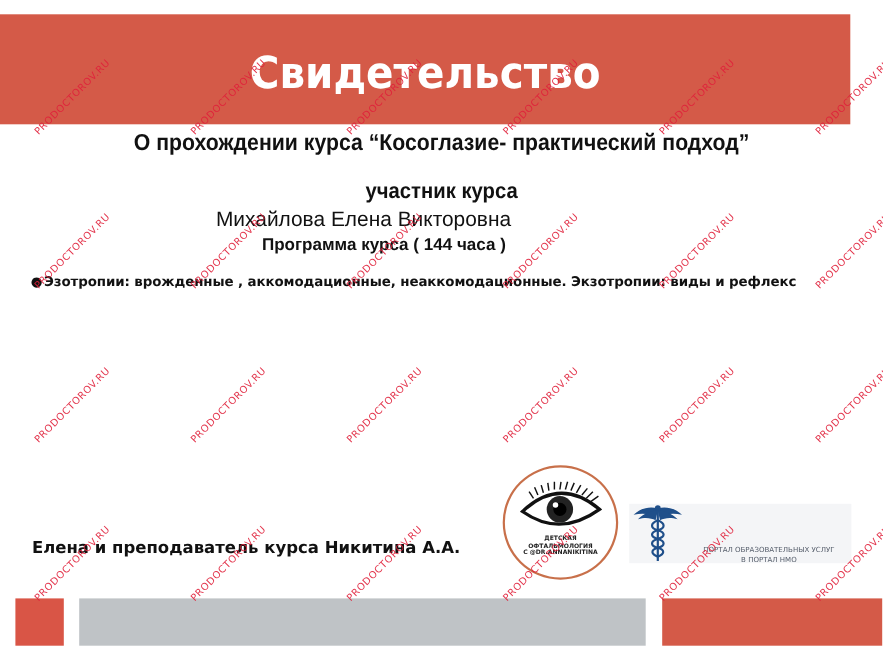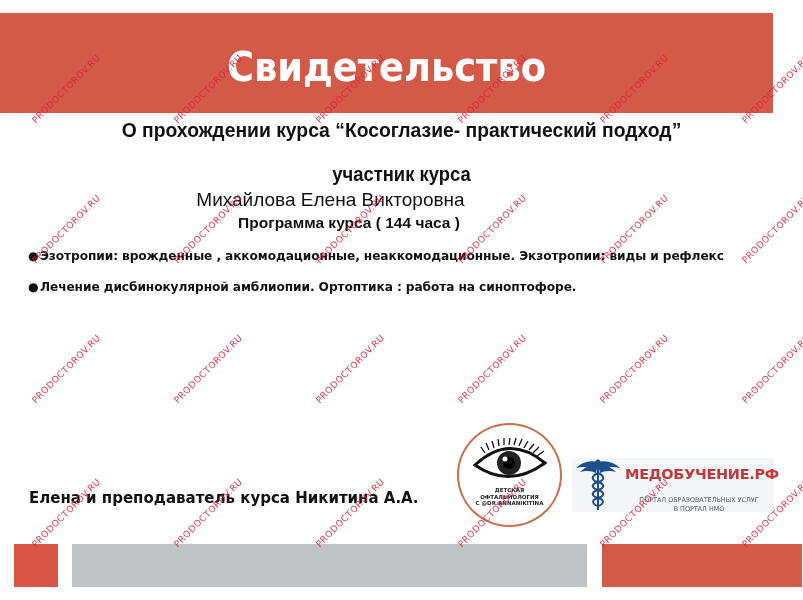--- a/index.html
+++ b/index.html
@@ -96,21 +96,20 @@
 <div class="header-bar"></div>
 <div class="header-title">Свидетельство</div>
 
 <div class="course-line">О прохождении курса “Косоглазие- практический подход”</div>
 <div class="participant-label">участник курса</div>
 <div class="participant-name">Михайлова Елена Викторовна</div>
 <div class="program-title">Программа курса ( 144 часа )</div>
 
 <ul class="topics">
   <li class="topic"><span class="bullet">●</span><span>Эзотропии: врожденные , аккомодационные, неаккомодационные. Экзотропии: виды и рефлекс</span></li>
-  <li class="topic"><span class="bullet">●</span><span>Лечение дисбинокулярной амблиопии. Ортоптика : работа на синоптофоре.</span></li>
 </ul>
 
 <div class="author">Елена и преподаватель курса Никитина А.А.</div>
 
 <div class="eye-logo">
   <svg width="77" height="52" viewBox="0 0 77 52">
 
     <g stroke="#111" stroke-width="1.3">
       <line x1="14" y1="16" x2="10" y2="10"></line>
         <line x1="18" y1="13" x2="15" y2="6"></line>
@@ -143,21 +142,20 @@
       <path d="M24 4 C16 2 8 4 2 10 C10 8 17 9 22 12 Z"></path>
       <path d="M24 4 C32 2 40 4 46 10 C38 8 31 9 26 12 Z"></path>
       <path d="M24 6 C18 6 11 9 6 14 C13 12 18 13 22 15 Z"></path>
       <path d="M24 6 C30 6 37 9 42 14 C35 12 30 13 26 15 Z"></path>
       <circle cx="24" cy="4" r="2.6"></circle>
       <rect x="23" y="6" width="2" height="46"></rect>
     </g>
     <path d="M24 15 C31 18 31 22 24 24 C17 26 17 30 24 32 C31 34 31 38 24 40 C17 42 18 46 24 48" fill="none" stroke="#1f4f8a" stroke-width="2"></path>
     <path d="M24 15 C17 18 17 22 24 24 C31 26 31 30 24 32 C17 34 17 38 24 40 C31 42 30 46 24 48" fill="none" stroke="#1f4f8a" stroke-width="2"></path>
   </svg>
-  <div class="med-brand">МЕДОБУЧЕНИЕ.РФ</div>
   <div class="med-sub">
     <div>ПОРТАЛ ОБРАЗОВАТЕЛЬНЫХ УСЛУГ</div>
     <div>В ПОРТАЛ НМО</div>
   </div>
 </div>
 
 <div class="footer-red-left"></div>
 <div class="footer-gray"></div>
 <div class="footer-red-right"></div>
 

